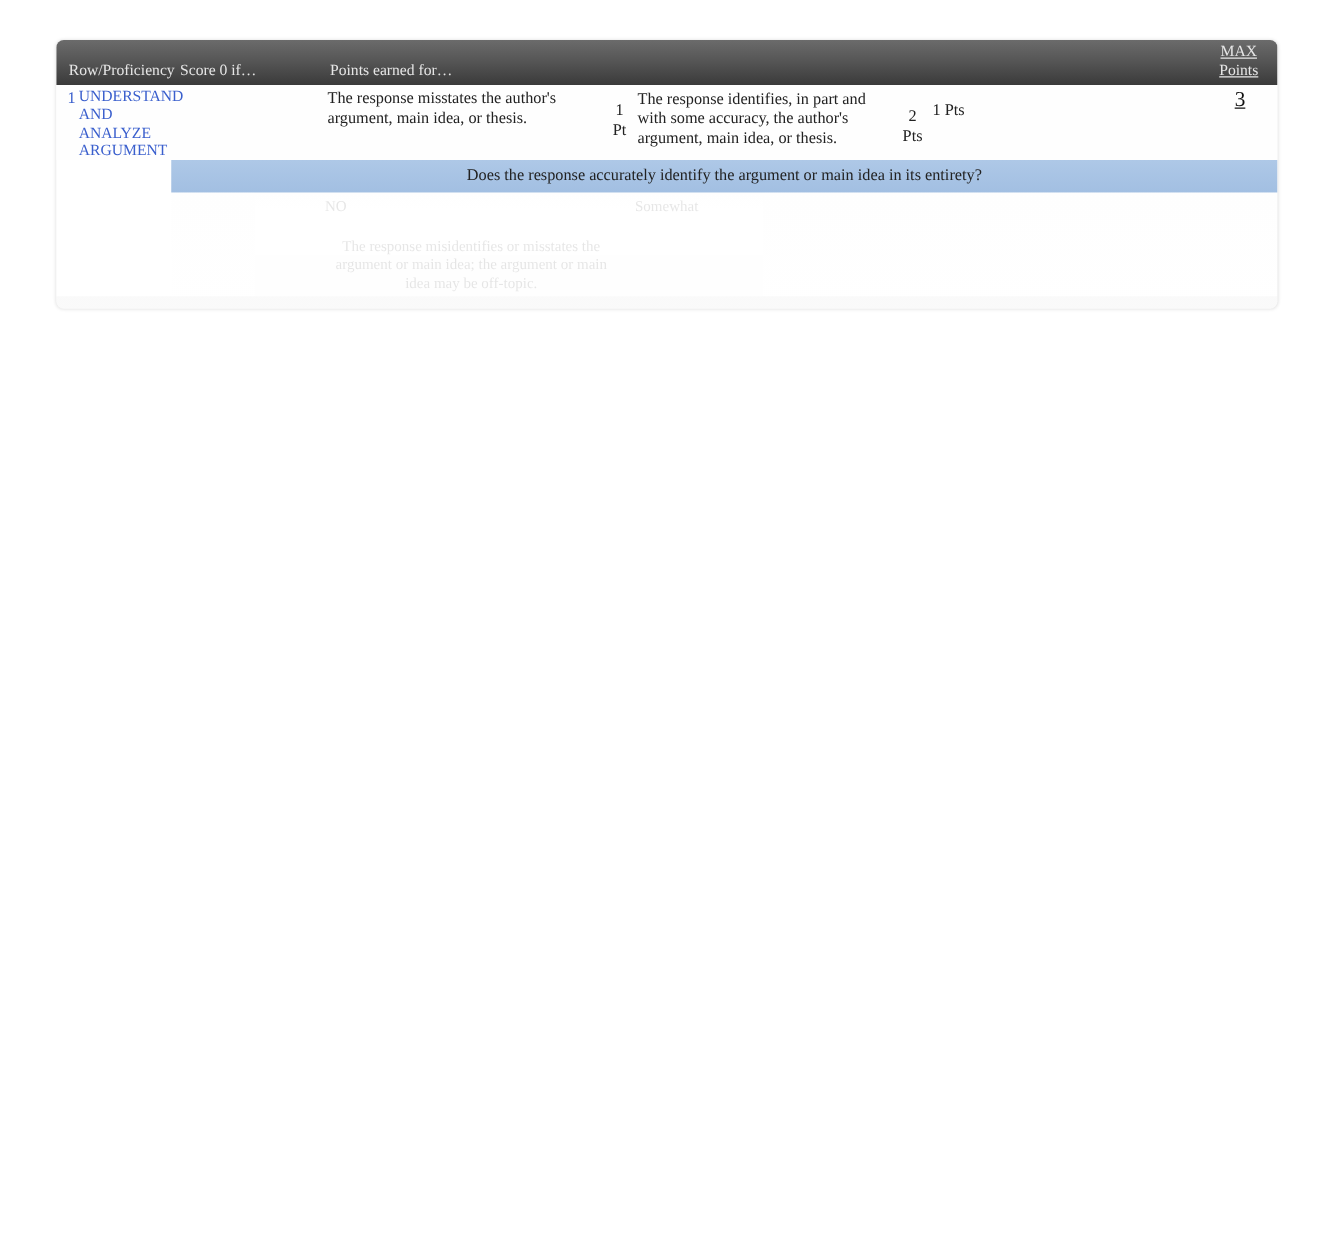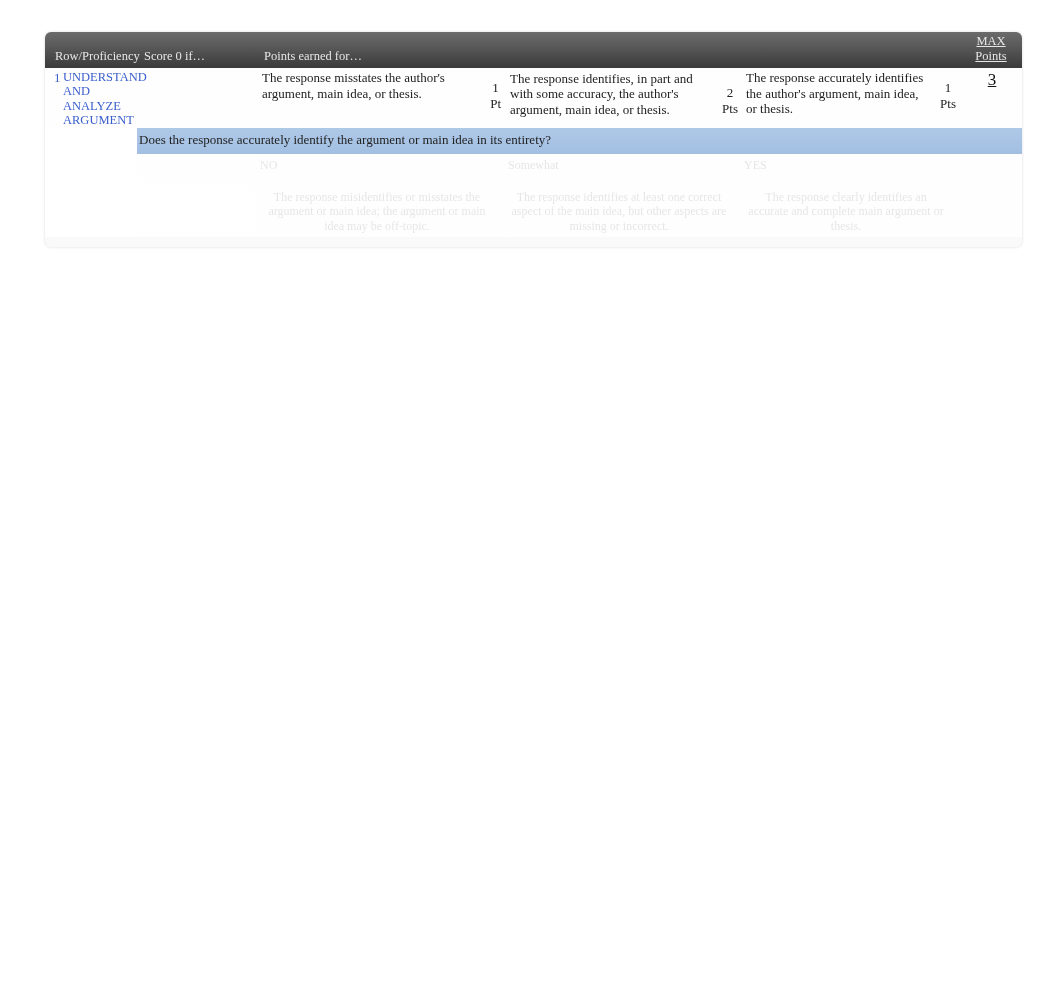--- a/index.html
+++ b/index.html
@@ -110,21 +110,21 @@
     .decision-header {
       background: linear-gradient(to bottom, #cfe0f4 0%, #aec8e7 100%);
       text-align: center;
       font-size: 13px;
       color: #222;
       padding: 6px 2px 6px 2px;
       border-top: 1px solid #d8d8d8;
     }
     .decision-question {
       background: linear-gradient(to bottom, #aec8e7 0%, #a2bfe2 100%);
-      text-align: left;
+      text-align: center;
       font-size: 13px;
       color: #222;
       padding: 4px 2px 6px 2px;
     }
     .faded-strip {
       display: flex;
       background: linear-gradient(to bottom, #f7f7f7 0%, #fdfdfd 100%);
       opacity: 0.12;
       color: #333;
       font-size: 12px;
@@ -172,42 +172,36 @@
     <div class="points-cells">
       <div class="pcell pcell-1">
         <div class="desc">The response misstates the author's argument, main idea, or thesis.</div>
         <div class="pts">1 Pt</div>
       </div>
       <div class="pcell pcell-2">
         <div class="desc">The response identifies, in part and with some accuracy, the author's argument, main idea, or thesis.</div>
         <div class="pts">2 Pts</div>
       </div>
       <div class="pcell pcell-3">
-        <div class="desc">The response accurately identifies the author's argument, main idea, or thesis.</div>
         <div class="pts">1 Pts</div>
       </div>
     </div>
     <div class="col-max">3</div>
   </div>
 
   <div class="decision-block">
     <div class="decision-question">Does the response accurately identify the argument or main idea in its entirety?</div>
   </div>
 
   <div class="faded-strip">
     <div class="f-score0"></div>
     <div class="fcell fcell-1">
       <div class="ans">NO</div>
       <div class="txt">The response misidentifies or misstates the argument or main idea; the argument or main idea may be off-topic.</div>
     </div>
     <div class="fcell fcell-2">
       <div class="ans">Somewhat</div>
-      <div class="txt">The response identifies at least one correct aspect of the main idea, but other aspects are missing or incorrect.</div>
-    </div>
-    <div class="fcell fcell-3">
-      <div class="ans">YES</div>
-      <div class="txt">The response clearly identifies an accurate and complete main argument or thesis.</div>
     </div>
   </div>
 
   <div class="faded-bottom-bar"></div>
 
 </div>
 
 </body></html>

